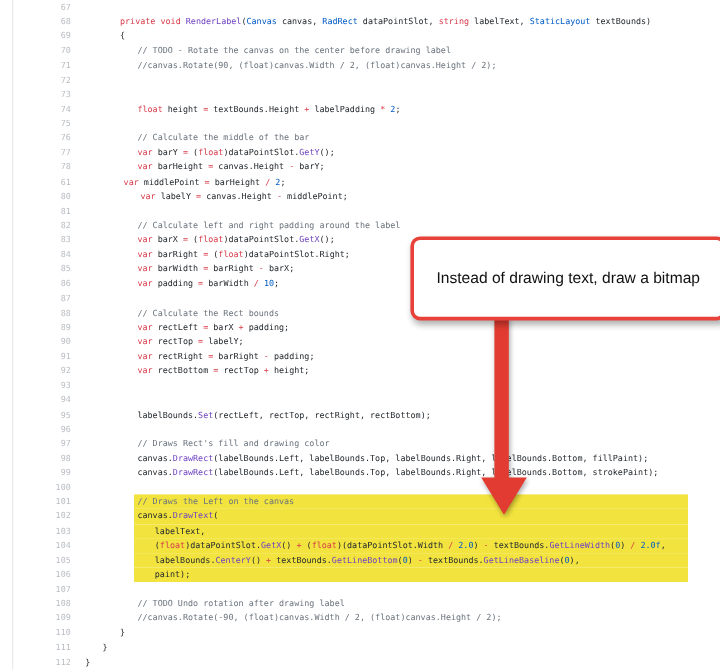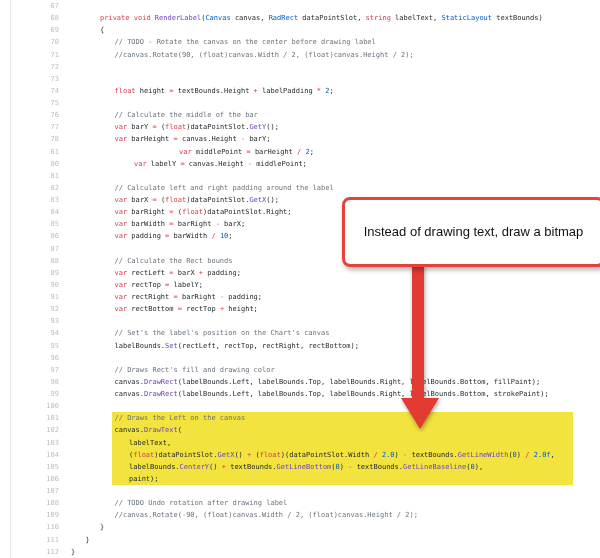--- a/index.html
+++ b/index.html
@@ -67,36 +67,36 @@
     <div class="row"><span class="num">69</span><span class="src" style="padding-left: 41px;"><span class="tk-p">{</span></span></div>
     <div class="row"><span class="num">70</span><span class="src" style="padding-left: 55.5px;"><span class="tk-c">// TODO - Rotate the canvas on the center before drawing label</span></span></div>
     <div class="row"><span class="num">71</span><span class="src" style="padding-left: 55.5px;"><span class="tk-c">//canvas.Rotate(90, (float)canvas.Width / 2, (float)canvas.Height / 2);</span></span></div>
     <div class="row"><span class="num">72</span><span class="src" style="padding-left: 12px;"></span></div>
     <div class="row"><span class="num">73</span></div>
     <div class="row"><span class="num">74</span><span class="src" style="padding-left: 55.5px;"><span class="tk-k">float</span><span class="tk-p"> height </span><span class="tk-k">=</span><span class="tk-p"> textBounds.Height </span><span class="tk-k">+</span><span class="tk-p"> labelPadding </span><span class="tk-k">*</span><span class="tk-p"> </span><span class="tk-b">2</span><span class="tk-p">;</span></span></div>
     <div class="row"><span class="num">75</span><span class="src" style="padding-left: 12px;"></span></div>
     <div class="row"><span class="num">76</span><span class="src" style="padding-left: 55.5px;"><span class="tk-c">// Calculate the middle of the bar</span></span></div>
     <div class="row"><span class="num">77</span><span class="src" style="padding-left: 55.5px;"><span class="tk-k">var</span><span class="tk-p"> barY </span><span class="tk-k">=</span><span class="tk-p"> (</span><span class="tk-k">float</span><span class="tk-p">)dataPointSlot.</span><span class="tk-f">GetY</span><span class="tk-p">();</span></span></div>
     <div class="row"><span class="num">78</span><span class="src" style="padding-left: 55.5px;"><span class="tk-k">var</span><span class="tk-p"> barHeight </span><span class="tk-k">=</span><span class="tk-p"> canvas.Height </span><span class="tk-k">-</span><span class="tk-p"> barY;</span></span></div>
-    <div class="row"><span class="num">61</span><span class="src" style="padding-left: 76px; margin-left: 44px;"><span class="tk-k">var</span><span class="tk-p"> middlePoint </span><span class="tk-k">=</span><span class="tk-p"> barHeight </span><span class="tk-k">/</span><span class="tk-p"> </span><span class="tk-b">2</span><span class="tk-p">;</span></span></div>
-    <div class="row"><span class="num">80</span><span class="src" style="padding-left: 75px;"><span class="tk-k">var</span><span class="tk-p"> labelY </span><span class="tk-k">=</span><span class="tk-p"> canvas.Height </span><span class="tk-k">-</span><span class="tk-p"> middlePoint;</span></span></div>
+    <div class="row"><span class="num">61</span><span class="src" style="padding-left: 44px;"><span class="tk-k">var</span><span class="tk-p"> middlePoint </span><span class="tk-k">=</span><span class="tk-p"> barHeight </span><span class="tk-k">/</span><span class="tk-p"> </span><span class="tk-b">2</span><span class="tk-p">;</span></span></div>
+    <div class="row"><span class="num">80</span><span class="src" style="padding-left: 58px;"><span class="tk-k">var</span><span class="tk-p"> labelY </span><span class="tk-k">=</span><span class="tk-p"> canvas.Height </span><span class="tk-k">-</span><span class="tk-p"> middlePoint;</span></span></div>
     <div class="row"><span class="num">81</span><span class="src" style="padding-left: 12px;"></span></div>
     <div class="row"><span class="num">82</span><span class="src" style="padding-left: 55.5px;"><span class="tk-c">// Calculate left and right padding around the label</span></span></div>
     <div class="row"><span class="num">83</span><span class="src" style="padding-left: 55.5px;"><span class="tk-k">var</span><span class="tk-p"> barX </span><span class="tk-k">=</span><span class="tk-p"> (</span><span class="tk-k">float</span><span class="tk-p">)dataPointSlot.</span><span class="tk-f">GetX</span><span class="tk-p">();</span></span></div>
     <div class="row"><span class="num">84</span><span class="src" style="padding-left: 55.5px;"><span class="tk-k">var</span><span class="tk-p"> barRight </span><span class="tk-k">=</span><span class="tk-p"> (</span><span class="tk-k">float</span><span class="tk-p">)dataPointSlot.Right;</span></span></div>
     <div class="row"><span class="num">85</span><span class="src" style="padding-left: 55.5px;"><span class="tk-k">var</span><span class="tk-p"> barWidth </span><span class="tk-k">=</span><span class="tk-p"> barRight </span><span class="tk-k">-</span><span class="tk-p"> barX;</span></span></div>
     <div class="row"><span class="num">86</span><span class="src" style="padding-left: 55.5px;"><span class="tk-k">var</span><span class="tk-p"> padding </span><span class="tk-k">=</span><span class="tk-p"> barWidth </span><span class="tk-k">/</span><span class="tk-p"> </span><span class="tk-b">10</span><span class="tk-p">;</span></span></div>
     <div class="row"><span class="num">87</span><span class="src" style="padding-left: 12px;"></span></div>
     <div class="row"><span class="num">88</span><span class="src" style="padding-left: 55.5px;"><span class="tk-c">// Calculate the Rect bounds</span></span></div>
     <div class="row"><span class="num">89</span><span class="src" style="padding-left: 55.5px;"><span class="tk-k">var</span><span class="tk-p"> rectLeft </span><span class="tk-k">=</span><span class="tk-p"> barX </span><span class="tk-k">+</span><span class="tk-p"> padding;</span></span></div>
     <div class="row"><span class="num">90</span><span class="src" style="padding-left: 55.5px;"><span class="tk-k">var</span><span class="tk-p"> rectTop </span><span class="tk-k">=</span><span class="tk-p"> labelY;</span></span></div>
     <div class="row"><span class="num">91</span><span class="src" style="padding-left: 55.5px;"><span class="tk-k">var</span><span class="tk-p"> rectRight </span><span class="tk-k">=</span><span class="tk-p"> barRight </span><span class="tk-k">-</span><span class="tk-p"> padding;</span></span></div>
     <div class="row"><span class="num">92</span><span class="src" style="padding-left: 55.5px;"><span class="tk-k">var</span><span class="tk-p"> rectBottom </span><span class="tk-k">=</span><span class="tk-p"> rectTop </span><span class="tk-k">+</span><span class="tk-p"> height;</span></span></div>
     <div class="row"><span class="num">93</span><span class="src" style="padding-left: 12px;"></span></div>
-    <div class="row"><span class="num">94</span><span class="src" style="padding-left: 55.5px;"><span class="tk-c">// Set's the label's position on the Chart's canvas</span></span></div>
+    <div class="row"><span class="num">94</span></div>
     <div class="row"><span class="num">95</span><span class="src" style="padding-left: 55.5px;"><span class="tk-p">labelBounds.</span><span class="tk-f">Set</span><span class="tk-p">(rectLeft, rectTop, rectRight, rectBottom);</span></span></div>
     <div class="row"><span class="num">96</span><span class="src" style="padding-left: 12px;"></span></div>
     <div class="row"><span class="num">97</span><span class="src" style="padding-left: 55.5px;"><span class="tk-c">// Draws Rect's fill and drawing color</span></span></div>
     <div class="row"><span class="num">98</span><span class="src" style="padding-left: 55.5px;"><span class="tk-p">canvas.</span><span class="tk-f">DrawRect</span><span class="tk-p">(labelBounds.Left, labelBounds.Top, labelBounds.Right, labelBounds.Bottom, fillPaint);</span></span></div>
     <div class="row"><span class="num">99</span><span class="src" style="padding-left: 55.5px;"><span class="tk-p">canvas.</span><span class="tk-f">DrawRect</span><span class="tk-p">(labelBounds.Left, labelBounds.Top, labelBounds.Right, labelBounds.Bottom, strokePaint);</span></span></div>
     <div class="row"><span class="num">100</span><span class="src" style="padding-left: 12px;"></span></div>
     <div class="row hl"><span class="num">101</span><span class="src" style="padding-left: 55.5px;"><span class="tk-c">// Draws the Left on the canvas</span></span></div>
     <div class="row hl"><span class="num">102</span><span class="src" style="padding-left: 55.5px;"><span class="tk-p">canvas.</span><span class="tk-f">DrawText</span><span class="tk-p">(</span></span></div>
     <div class="row hl"><span class="num">103</span><span class="src" style="padding-left: 70px;"><span class="tk-p">labelText,</span></span></div>
     <div class="row hl"><span class="num">104</span><span class="src" style="padding-left: 70px;"><span class="tk-p">(</span><span class="tk-k">float</span><span class="tk-p">)dataPointSlot.</span><span class="tk-f">GetX</span><span class="tk-p">() </span><span class="tk-k">+</span><span class="tk-p"> (</span><span class="tk-k">float</span><span class="tk-p">)(dataPointSlot.Width </span><span class="tk-k">/</span><span class="tk-p"> </span><span class="tk-b">2.0</span><span class="tk-p">) </span><span class="tk-k">-</span><span class="tk-p"> textBounds.</span><span class="tk-f">GetLineWidth</span><span class="tk-p">(</span><span class="tk-b">0</span><span class="tk-p">) </span><span class="tk-k">/</span><span class="tk-p"> </span><span class="tk-b">2.0f</span><span class="tk-p">,</span></span></div>

